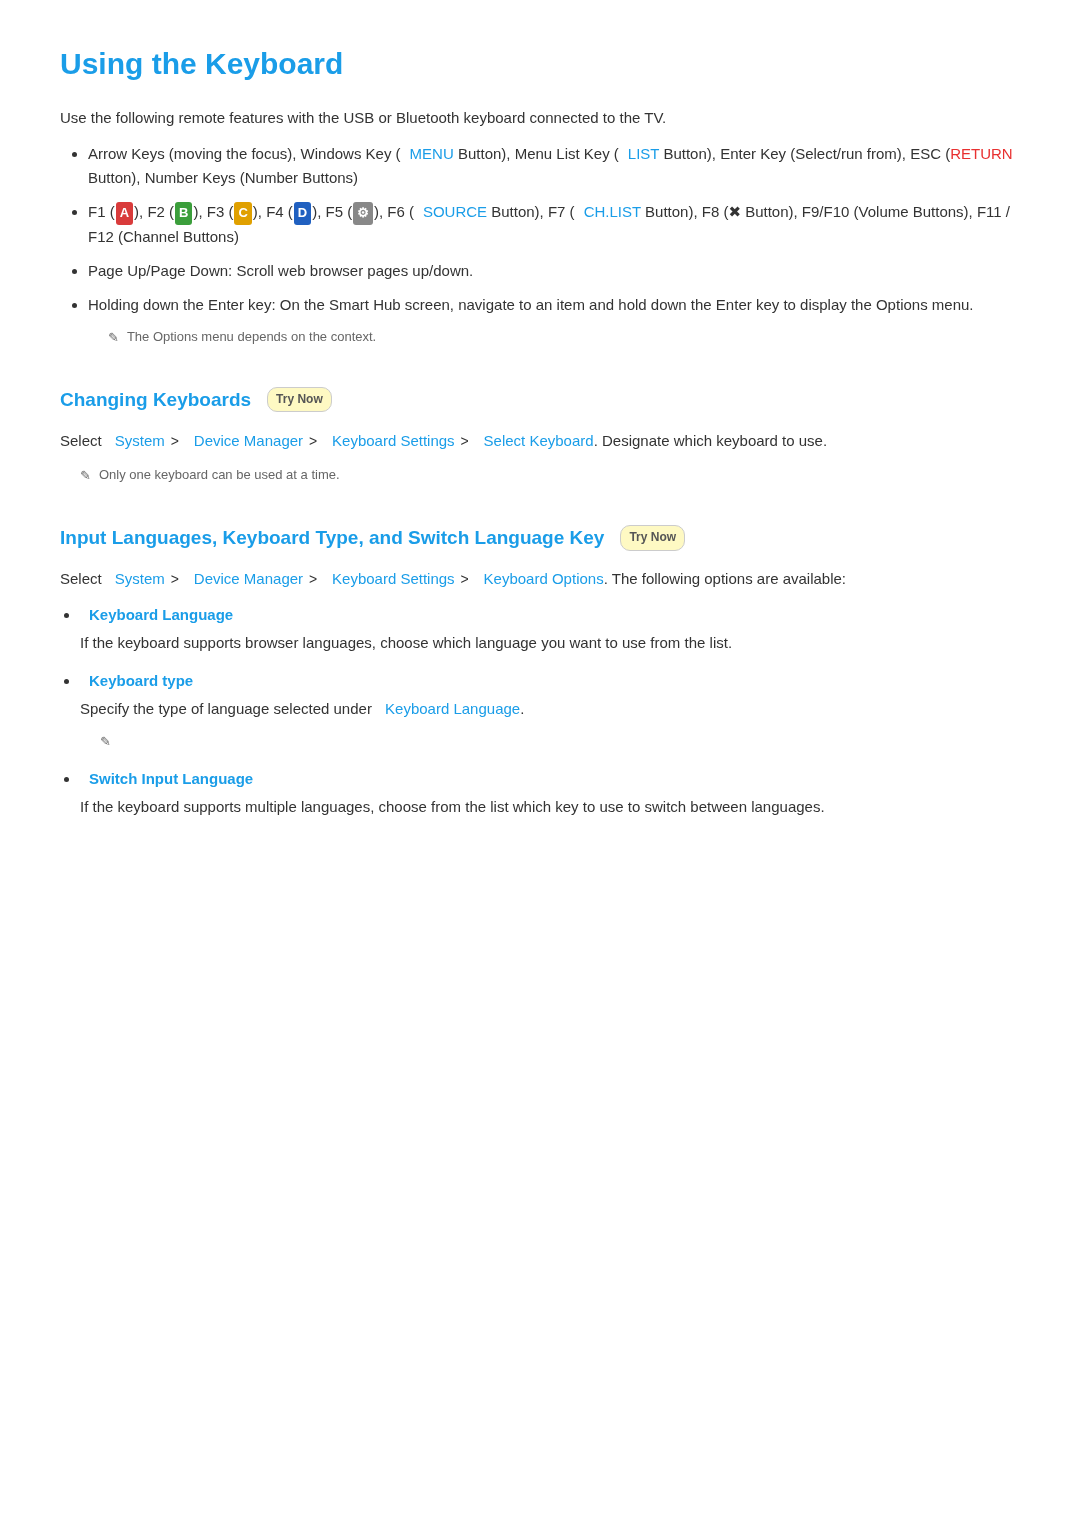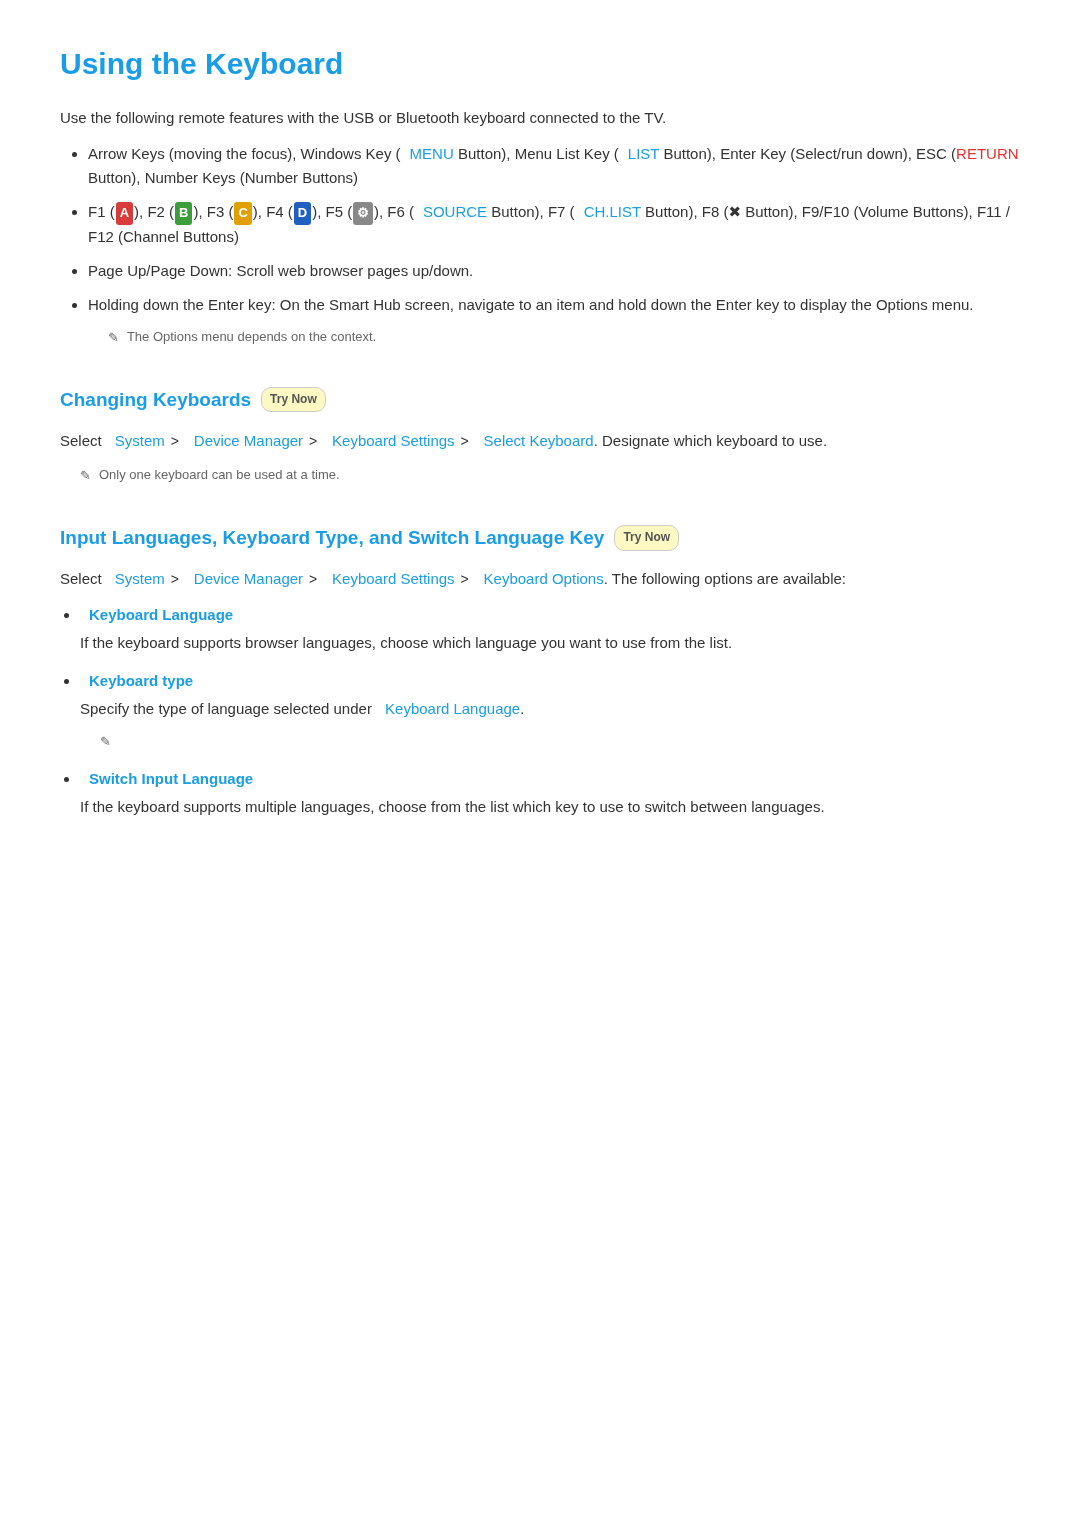--- a/index.html
+++ b/index.html
@@ -19,21 +19,21 @@
       margin-bottom: 18px;
     }
     h2 {
       color: #1a9de8;
       font-size: 19px;
       font-weight: 600;
       margin-bottom: 14px;
       margin-top: 36px;
       display: flex;
       align-items: center;
-      gap: 10px;
+      gap: 16px;
     }
     .try-now {
       display: inline-block;
       background: #fef9c3;
       color: #555;
       font-size: 12px;
       font-weight: 600;
       padding: 2px 8px;
       border-radius: 10px;
       border: 1px solid #ccc;
@@ -97,21 +97,21 @@
   </style>
 </head>
 <body>
 
 <h1>Using the Keyboard</h1>
 
 <p>Use the following remote features with the USB or Bluetooth keyboard connected to the TV.</p>
 
 <ul>
   <li>
-    <span>Arrow Keys (moving the focus), Windows Key (</span><span class="cyan">MENU</span><span> Button), Menu List Key (</span><span class="cyan">LIST</span><span> Button), Enter Key (Select/run down), ESC (</span><span class="red">RETURN</span><span> Button), Number Keys (Number Buttons)</span>
+    <span>Arrow Keys (moving the focus), Windows Key (</span><span class="cyan">MENU</span><span> Button), Menu List Key (</span><span class="cyan">LIST</span><span> Button), Enter Key (Select/run from), ESC (</span><span class="red">RETURN</span><span> Button), Number Keys (Number Buttons)</span>
   </li>
   <li>
     <span>F1 (</span><span class="colored-key key-red">A</span><span>), F2 (</span><span class="colored-key key-green">B</span><span>), F3 (</span><span class="colored-key key-yellow">C</span><span>), F4 (</span><span class="colored-key key-blue">D</span><span>), F5 (</span><span class="colored-key key-settings">⚙</span><span>), F6 (</span><span class="cyan">SOURCE</span><span> Button), F7 (</span><span class="cyan">CH.LIST</span><span> Button), F8 (</span><span>✖</span><span> Button), F9/F10 (Volume Buttons), F11 / F12 (Channel Buttons)</span>
   </li>
   <li>
     <span>Page Up/Page Down: Scroll web browser pages up/down.</span>
   </li>
   <li>
     <span>Holding down the Enter key: On the Smart Hub screen, navigate to an item and hold down the Enter key to display the Options menu.</span>
     <div class="note">

